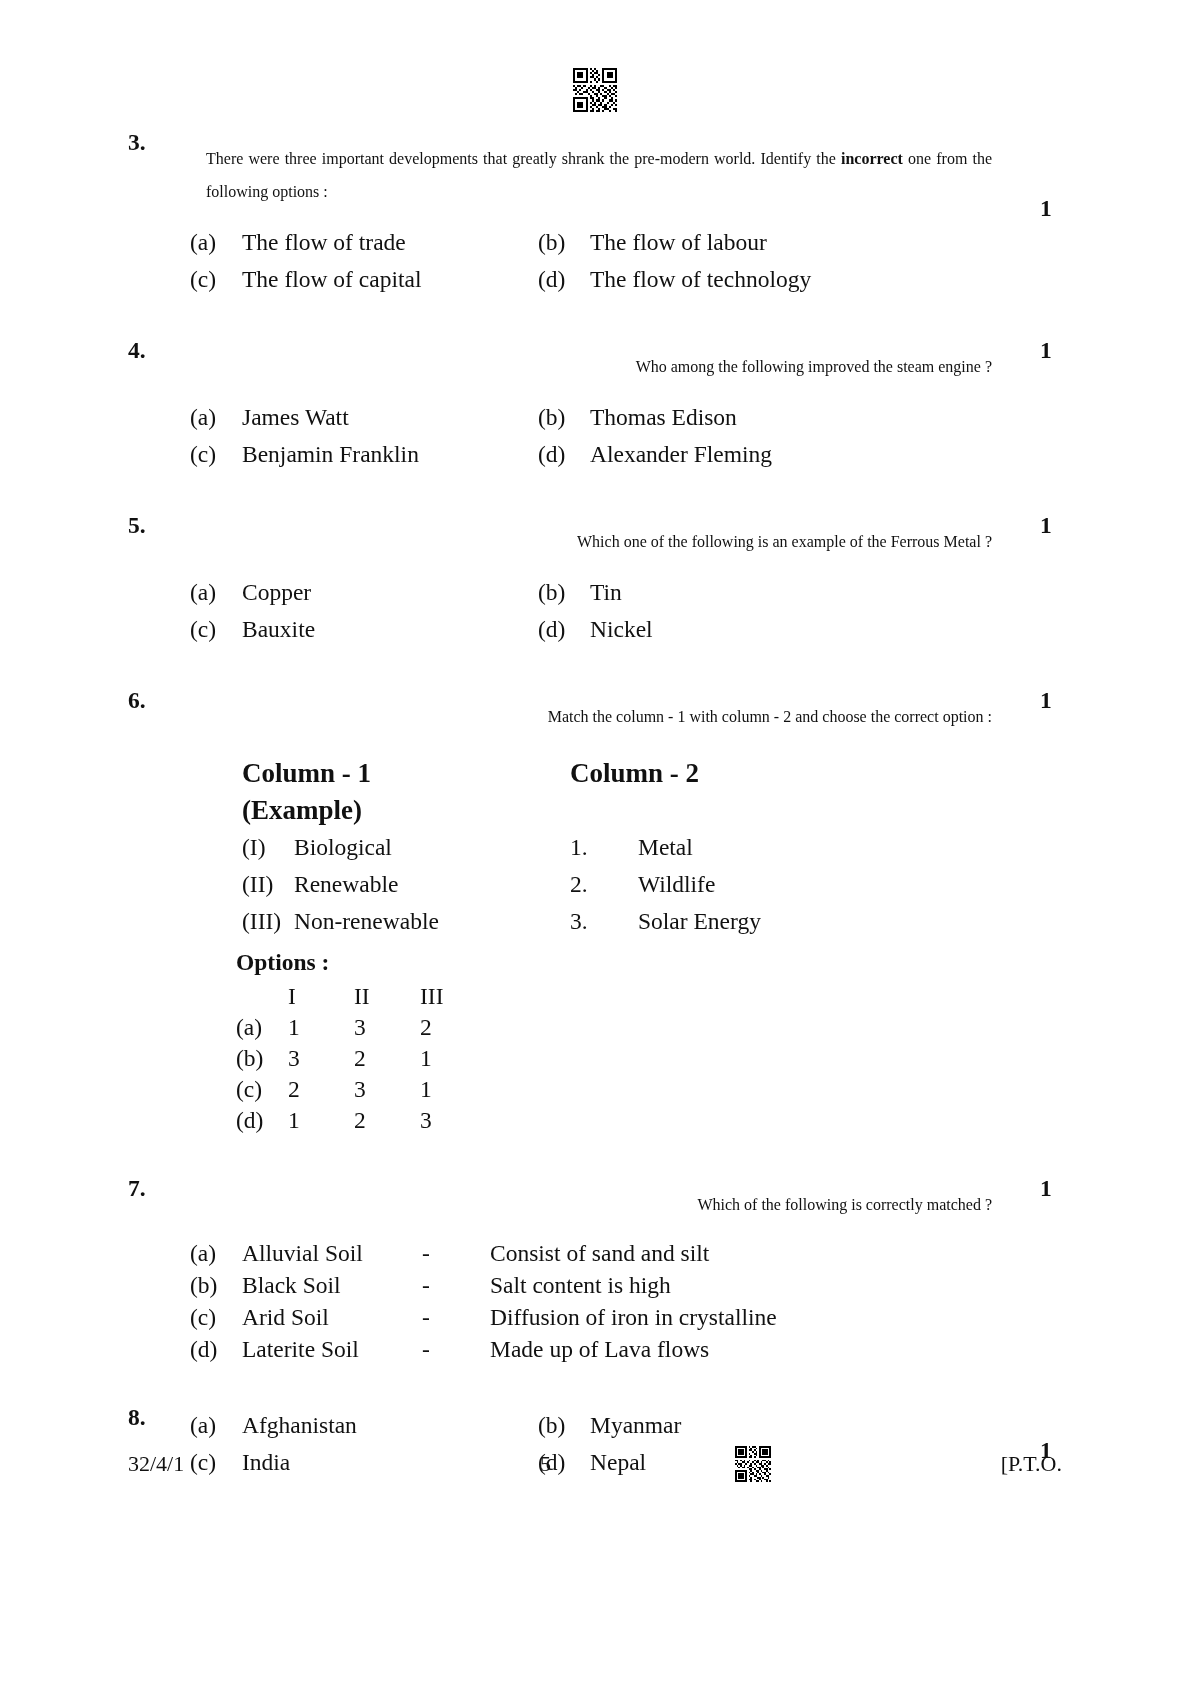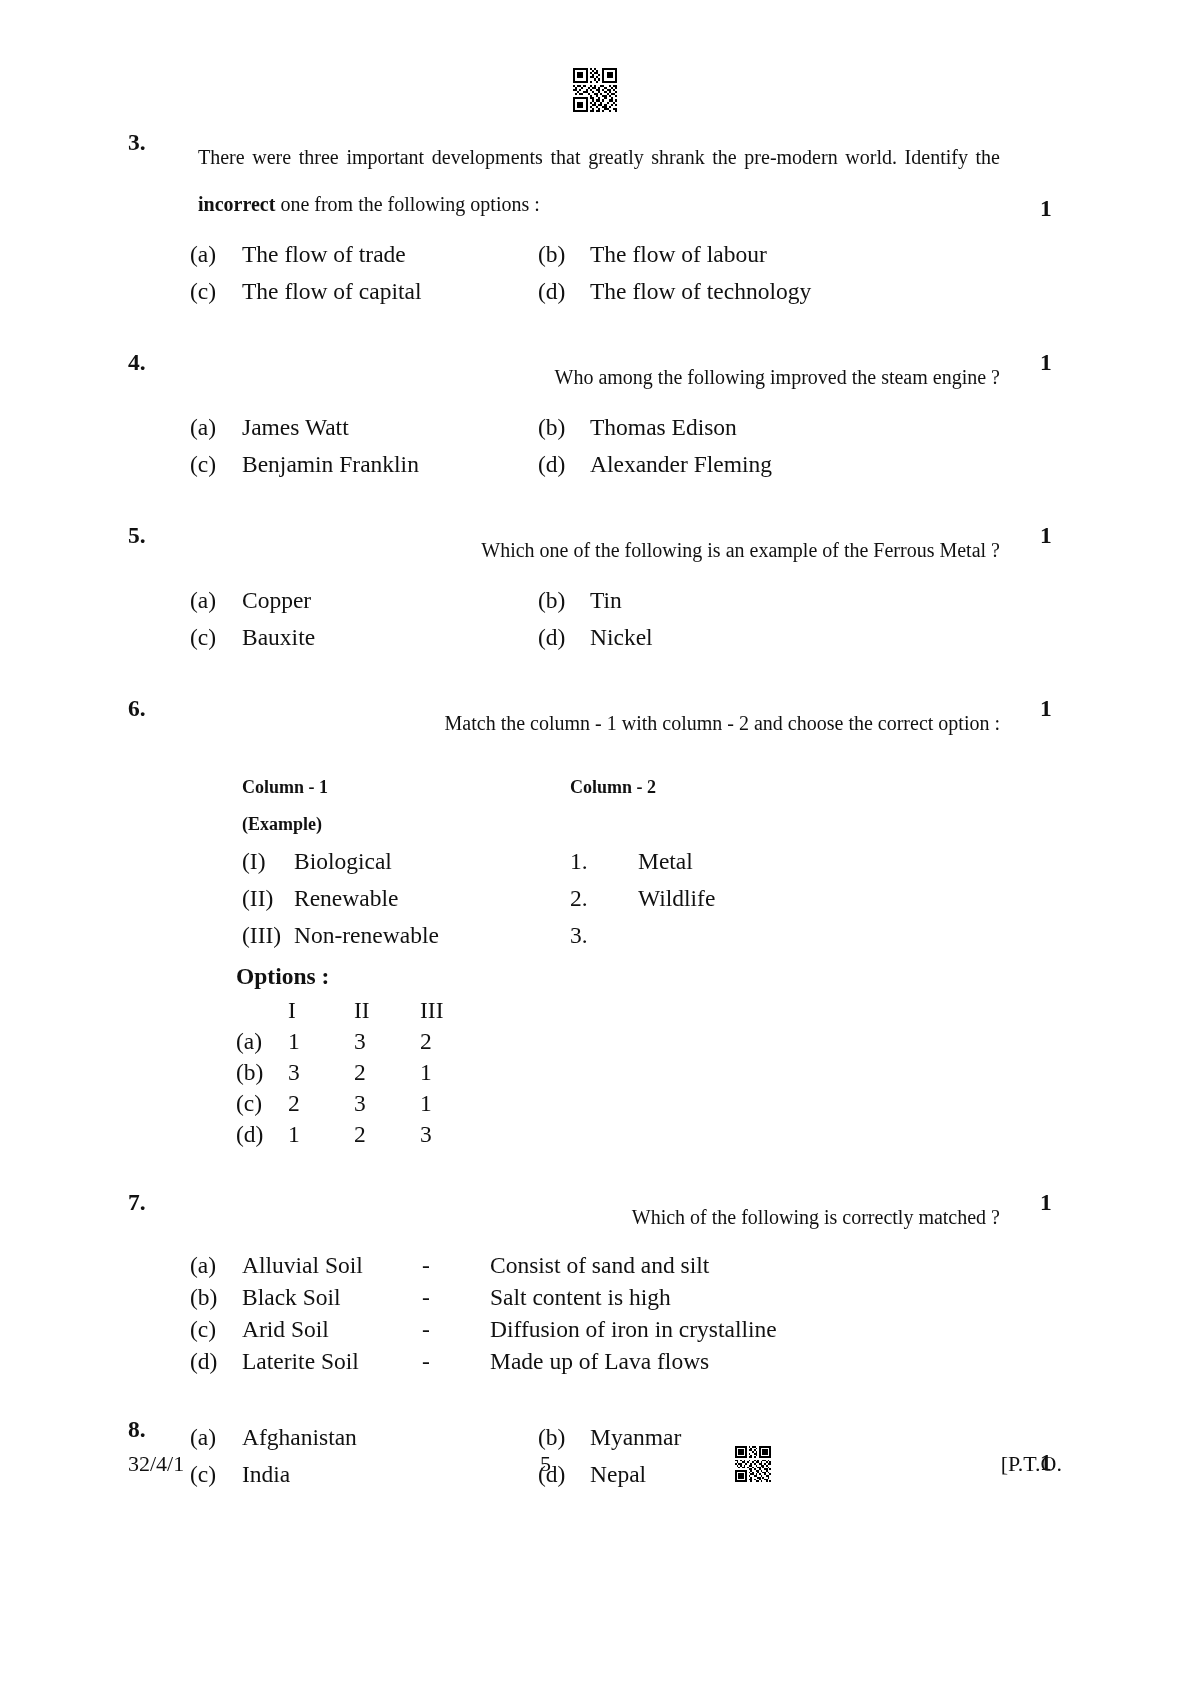--- a/index.html
+++ b/index.html
@@ -57,25 +57,25 @@
     font-weight: bold;
     font-size: 23.5px;
     line-height: 33px;
     padding-top: 0px;
   }
   .qbody {
     flex: 1 1 auto;
     min-width: 0;
   }
   .qtext {
-    font-size: 20px;
-    line-height: 47px;
+    font-size: 16px;
+    line-height: 33px;
     text-align: justify;
     text-justify: inter-word;
-    margin: 8px;
+    margin: 16px;
   }
   .qtext.nojust { text-align: right; }
   .qtext b { font-weight: bold; }
 
   .marks {
     position: absolute;
     right: -62px;
     font-weight: bold;
     font-size: 23.5px;
     line-height: 33px;
@@ -117,21 +117,21 @@
   .opt-line .right { flex: 1 1 auto; }
 
   
   .match-wrap {
     margin-top: 22px;
     margin-left: 52px;
   }
   .match-head {
     display: flex;
     font-weight: bold;
-    font-size: 18px;
+    font-size: 27px;
     line-height: 37px;
   }
   .mh-1 { width: 328px; flex: 0 0 328px; }
   .mh-2 { flex: 1 1 auto; }
 
   .match-row {
     display: flex;
     font-size: 23.5px;
     line-height: 37px;
   }
@@ -415,20 +415,21 @@
           <div class="match-row">
             <div class="mr-rom">(II)</div>
             <div class="mr-res">Renewable</div>
             <div class="mr-num">2.</div>
             <div class="mr-ex">Wildlife</div>
           </div>
           <div class="match-row">
             <div class="mr-rom">(III)</div>
             <div class="mr-res">Non-renewable</div>
             <div class="mr-num">3.</div>
+            <div class="mr-ex">Solar Energy</div>
           </div>
 
           <div class="options-label">Options :</div>
 
           <div class="optgrid">
             <div class="optgrid-row">
               <div class="og-lbl"></div>
               <div class="og-c">I</div>
               <div class="og-c">II</div>
               <div class="og-c">III</div>

